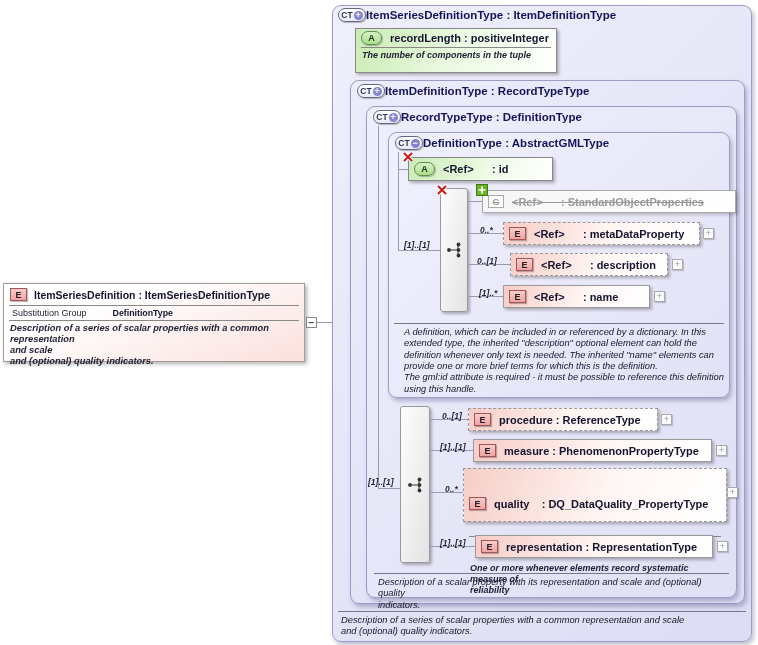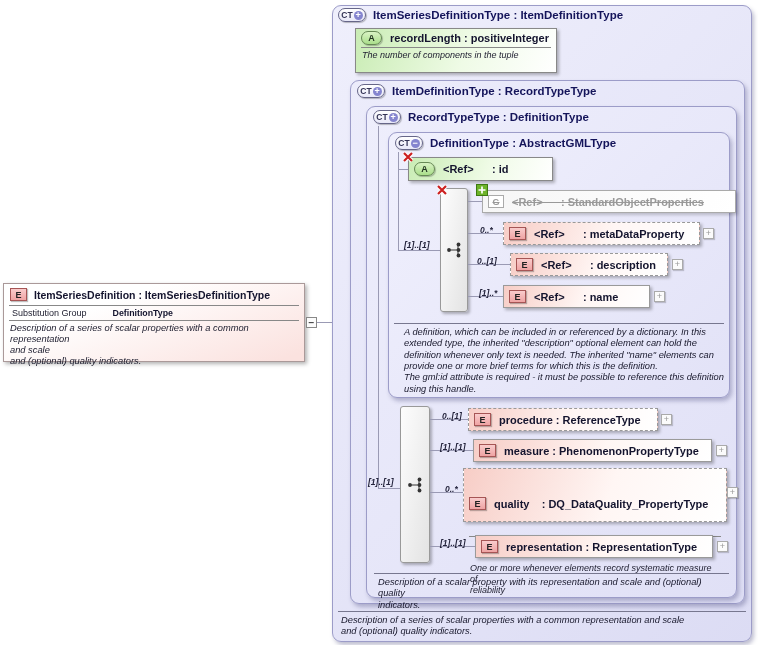--- a/index.html
+++ b/index.html
@@ -6,21 +6,21 @@
   body { background:#ffffff; font-family:"Liberation Sans","DejaVu Sans",sans-serif; }
   .stage { position:relative; width:758px; height:645px; background:#ffffff; overflow:hidden; }
 
   .container { position:absolute; border:1px solid #9c9cc8; border-radius:9px;
     box-shadow:2px 3px 4px rgba(70,70,120,.35); }
   .bg1 { background:linear-gradient(135deg,#efeffc,#dcdcf4); }
   .bg2 { background:linear-gradient(135deg,#ececfb,#dedef5); }
   .bg3 { background:linear-gradient(135deg,#eeeefc,#e0e0f6); }
   .bg4 { background:linear-gradient(135deg,#f0f0fd,#e2e2f7); }
 
-  .ct-header { position:absolute; display:flex; align-items:center; gap:7px;
+  .ct-header { position:absolute; display:flex; align-items:center; 
     font-weight:bold; font-size:11.5px; color:#14145a; white-space:pre; }
   .ct-icon { width:28px; height:14px; border:1px solid #666688; border-radius:7px;
     background:linear-gradient(#ffffff,#e8e8f8); display:flex; align-items:center;
     justify-content:center; gap:1px; box-shadow:1px 1px 1px rgba(0,0,0,.25); cursor:pointer; }
   .ct-icon .ct-label { font-size:8.5px; font-weight:bold; color:#333355; line-height:1; }
   .ct-icon .ct-circ { width:9px; height:9px; border-radius:50%; background:#8585cf;
     color:#ffffff; font-size:9px; line-height:8px; text-align:center; font-weight:bold; }
 
   .el-box { position:absolute; display:flex; align-items:center; gap:8px; padding:0 5px;
     border:1px solid #9a9a9a; background:linear-gradient(110deg,#f7cdc6,#fff6f4 55%,#ffffff);
@@ -67,21 +67,21 @@
   .hline { height:1px; } .vline { width:1px; }
 
   .card { position:absolute; font-style:italic; font-weight:bold; font-size:8.5px;
     color:#25253d; white-space:pre; }
 
   .sep { position:absolute; height:1px; background:#77778f; }
   .desc { position:absolute; font-style:italic; font-size:9.3px; color:#18182c;
     line-height:1.22; white-space:pre-line; }
 
   .inner-sep { height:1px; background:#888888; margin:0 5px; }
-  .inner-desc { font-style:italic; font-weight:normal; font-size:9px; color:#222233;
+  .inner-desc { font-style:italic; font-weight:bold; font-size:9px; color:#222233;
     padding:2px 6px; line-height:1.2; white-space:pre-line; }
 
   .glob-box { position:absolute; border:1px solid #aa9999;
     background:linear-gradient(160deg,#ffffff 30%,#fbe2df 95%);
     box-shadow:2px 2px 4px rgba(0,0,0,.3); }
   .glob-title { display:flex; align-items:center; gap:7px; padding:4px 6px;
     font-weight:bold; font-size:10.5px; color:#14142e; white-space:pre; }
   .glob-row { display:flex; align-items:baseline; gap:26px; padding:2px 8px; }
   .glob-row .lbl { font-size:9px; color:#222233; }
   .glob-row .val { font-weight:bold; font-size:8.8px; color:#14142e; }

